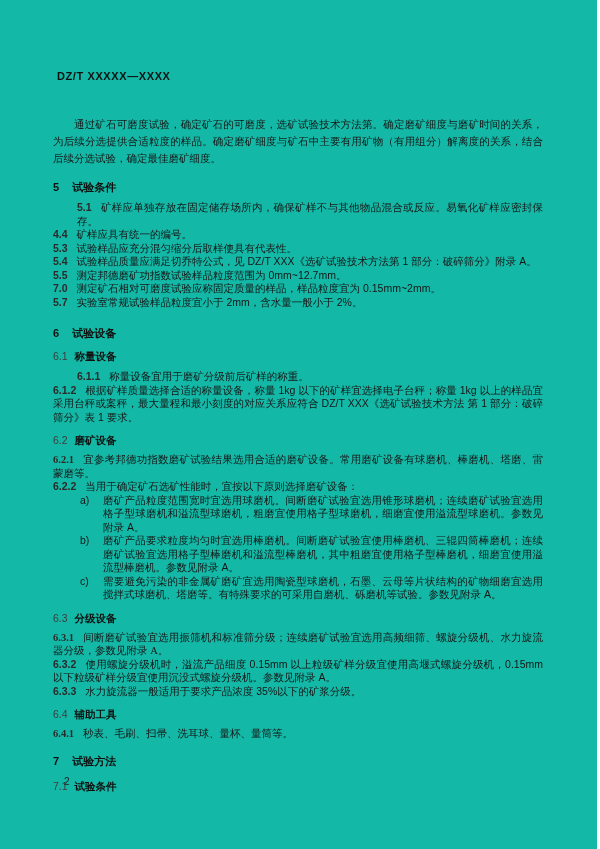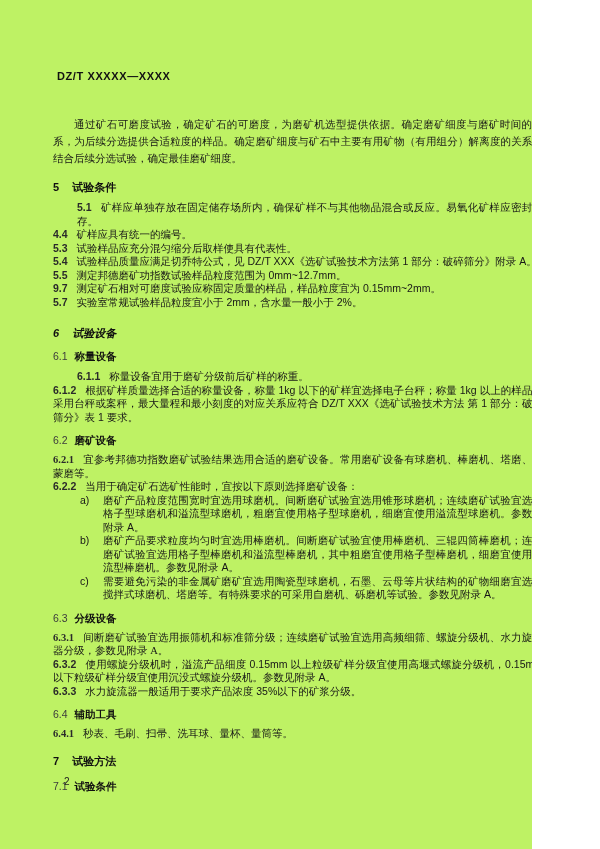--- a/index.html
+++ b/index.html
@@ -2,23 +2,23 @@
 <html lang="zh"><head>
 <meta charset="utf-8">
 <style>
   html, body { margin: 0; padding: 0; }
   body {
     background: #ffffff;
     font-family: "Liberation Sans", sans-serif;
   }
   .page {
     position: relative;
-    width: 532px;
+    width: 597px;
     height: 849px;
-    background: #bef264;
+    background: #14b8a6;
     color: #161616;
     overflow: hidden;
   }
   .doc-header {
     position: absolute;
     left: 57px;
     top: 70px;
     font-size: 11px;
     font-weight: bold;
     letter-spacing: 0.6px;
@@ -39,21 +39,21 @@
     text-indent: 2em;
     line-height: 17px;
   }
   .sec-heading {
     margin-top: 13px;
     font-size: 11px;
     font-weight: bold;
     line-height: 14px;
     color: #101010;
   }
-  .sec-heading.sec6 { margin-top: 17px; font-style: italic; }
+  .sec-heading.sec6 { margin-top: 17px; }
   .sec-heading .h-num { margin-right: 13px; }
   .sub-heading {
     margin-top: 9px;
     font-size: 10.5px;
     line-height: 14px;
   }
   .sub-heading .s-num {
     font-weight: normal;
     color: #3c3c3c;
     margin-right: 7px;
@@ -91,31 +91,31 @@
 </style>
 </head>
 <body>
 
 <div class="page">
 
   <div class="doc-header">DZ/T XXXXX—XXXX</div>
 
   <div class="content">
 
-    <p class="intro">通过矿石可磨度试验，确定矿石的可磨度，为磨矿机选型提供依据。确定磨矿细度与磨矿时间的关系，为后续分选提供合适粒度的样品。确定磨矿细度与矿石中主要有用矿物（有用组分）解离度的关系，结合后续分选试验，确定最佳磨矿细度。</p>
+    <p class="intro">通过矿石可磨度试验，确定矿石的可磨度，选矿试验技术方法第。确定磨矿细度与磨矿时间的关系，为后续分选提供合适粒度的样品。确定磨矿细度与矿石中主要有用矿物（有用组分）解离度的关系，结合后续分选试验，确定最佳磨矿细度。</p>
 
     <div class="sec-heading">
       <span class="h-num">5</span><span class="h-title">试验条件</span>
     </div>
     <p class="clause gap"><span class="c-num">5.1</span><span>矿样应单独存放在固定储存场所内，确保矿样不与其他物品混合或反应。易氧化矿样应密封保存。</span></p>
     <p class="clause"><span class="c-num">4.4</span><span>矿样应具有统一的编号。</span></p>
     <p class="clause"><span class="c-num">5.3</span><span>试验样品应充分混匀缩分后取样使具有代表性。</span></p>
     <p class="clause"><span class="c-num">5.4</span><span>试验样品质量应满足切乔特公式，见 DZ/T XXX《选矿试验技术方法第 1 部分：破碎筛分》附录 A。</span></p>
     <p class="clause"><span class="c-num">5.5</span><span>测定邦德磨矿功指数试验样品粒度范围为 0mm~12.7mm。</span></p>
-    <p class="clause"><span class="c-num">9.7</span><span>测定矿石相对可磨度试验应称固定质量的样品，样品粒度宜为 0.15mm~2mm。</span></p>
+    <p class="clause"><span class="c-num">7.0</span><span>测定矿石相对可磨度试验应称固定质量的样品，样品粒度宜为 0.15mm~2mm。</span></p>
     <p class="clause"><span class="c-num">5.7</span><span>实验室常规试验样品粒度宜小于 2mm，含水量一般小于 2%。</span></p>
 
     <div class="sec-heading sec6">
       <span class="h-num">6</span><span class="h-title">试验设备</span>
     </div>
 
     <div class="sub-heading">
       <span class="s-num">6.1</span><span class="s-title">称量设备</span>
     </div>
     <p class="clause gap"><span class="c-num">6.1.1</span><span>称量设备宜用于磨矿分级前后矿样的称重。</span></p>

